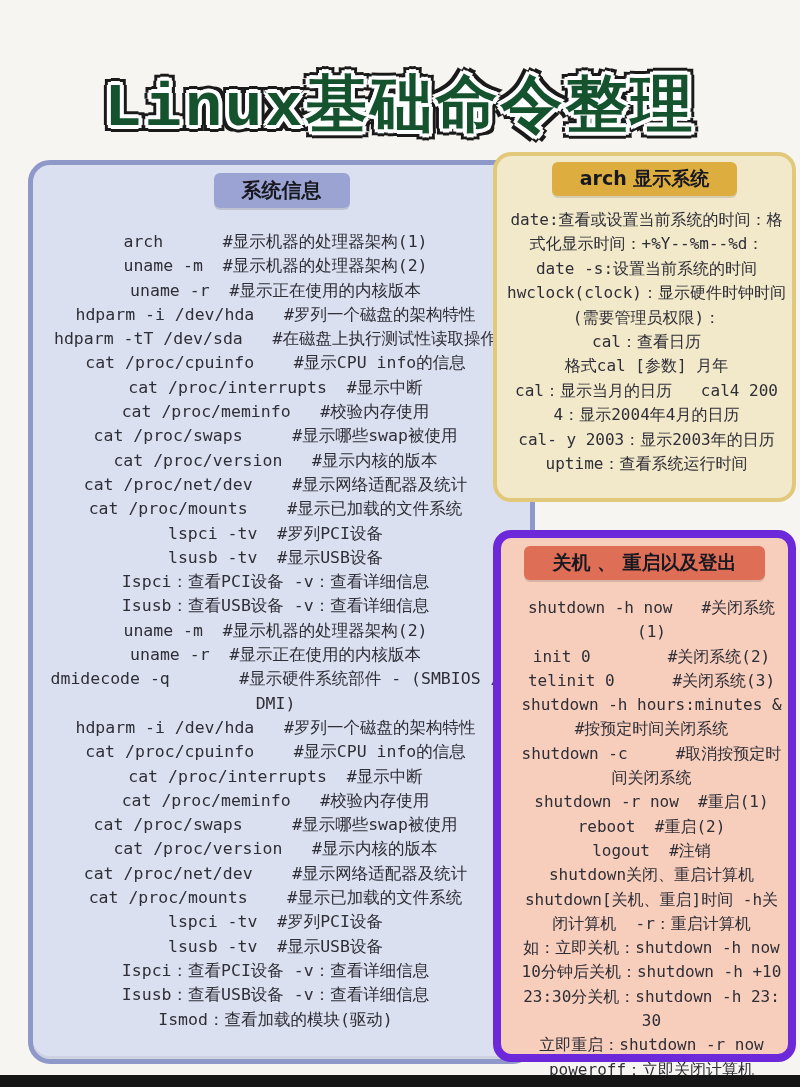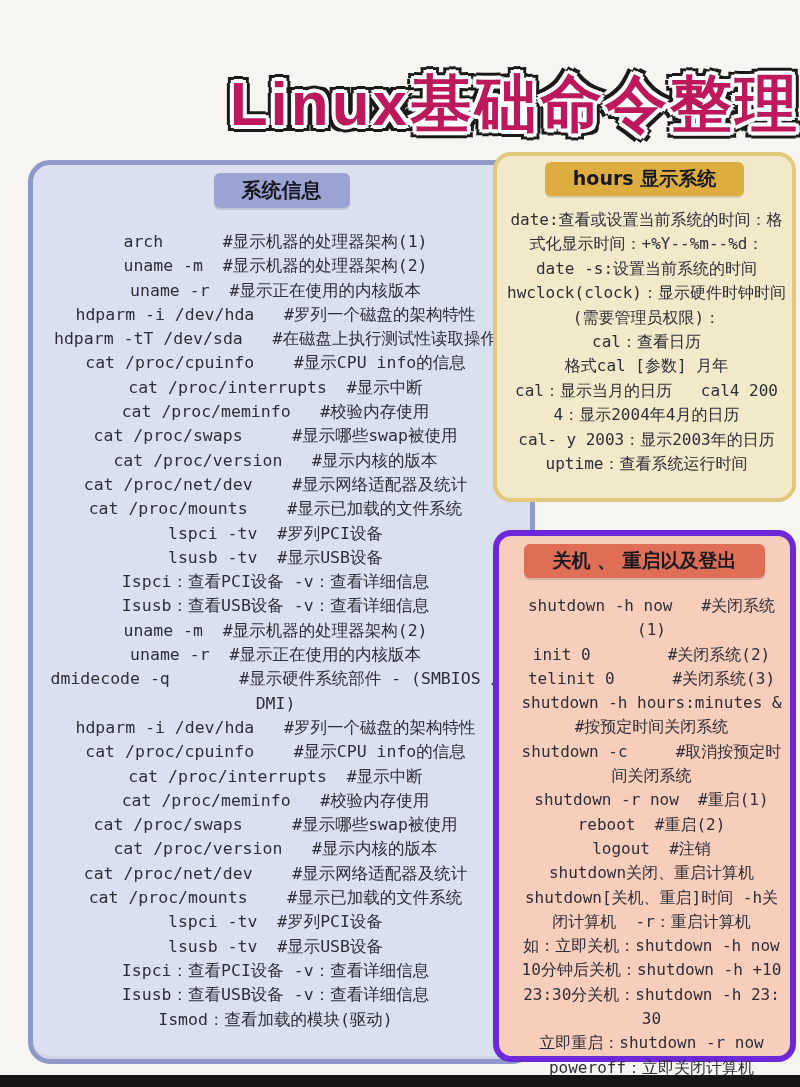--- a/index.html
+++ b/index.html
@@ -5,26 +5,26 @@
   html,body{margin:0;padding:0;}
   .page{
     position:relative;
     width:800px;height:1087px;
     background:#f7f5f1;
     overflow:hidden;
     font-family:"DejaVu Sans Mono","Liberation Mono",monospace;
   }
   .title{
     position:absolute;top:20px;left:0;width:100%;
-    text-align:right;
-    font-family:Liberation Sans, sans-serif;
+    text-align:center;
+    font-family:Liberation Mono, monospace;
     font-weight:900;
     font-size:62px;
     letter-spacing:3px;
-    color:#be185d;
+    color:#14532d;
     text-shadow:
       -3px -3px 0 #ffffff, 3px -3px 0 #ffffff,
       -3px  3px 0 #ffffff, 3px  3px 0 #ffffff,
       -4px  0   0 #ffffff, 4px  0   0 #ffffff,
        0   -4px 0 #ffffff, 0    4px 0 #ffffff,
       -6px -6px 0 #1a1a1a, 6px -6px 0 #1a1a1a,
       -6px  6px 0 #1a1a1a, 6px  6px 0 #1a1a1a,
       -7px  0   0 #1a1a1a, 7px  0   0 #1a1a1a,
        0   -7px 0 #1a1a1a, 0    7px 0 #1a1a1a;
   }
@@ -33,21 +33,21 @@
     left:28px;top:160px;width:507px;height:904px;
     background:#dbe0f0;border:5px solid #8e99c9;border-radius:22px;
     box-shadow:inset 0 -3px 0 rgba(0,0,0,0.06);
   }
   .panel-yellow{
     left:493px;top:152px;width:303px;height:350px;
     background:#f2e8ca;border:4px solid #e2c87b;border-radius:18px;
   }
   .panel-pink{
     left:493px;top:530px;width:303px;height:532px;
-    background:#f7cdbc;border:6px solid #6d28d9;border-radius:18px;
+    background:#f7cdbc;border:8px solid #6d28d9;border-radius:18px;
   }
   .badge{
     display:block;margin:8px auto 0;width:max-content;
     padding:4px 28px;border-radius:6px;
     font-family:"DejaVu Sans","Liberation Sans",sans-serif;
     font-weight:bold;font-size:20px;color:#181820;
     box-shadow:0 2px 0 rgba(0,0,0,0.12);
   }
   .panel-blue  .badge{background:#9aa3d2;}
   .panel-yellow .badge{background:#ddad40;margin-top:6px;font-size:19px;}
@@ -82,21 +82,21 @@
 <div class="page">
 
   <h1 class="title">Linux基础命令整理</h1>
 
   <section class="panel panel-blue">
     <span class="badge">系统信息</span>
     <div class="lines"><div class="cmd-line">arch      #显示机器的处理器架构(1)</div><div class="cmd-line">uname -m  #显示机器的处理器架构(2)</div><div class="cmd-line">uname -r  #显示正在使用的内核版本</div><div class="cmd-line">hdparm -i /dev/hda   #罗列一个磁盘的架构特性</div><div class="cmd-line">hdparm -tT /dev/sda   #在磁盘上执行测试性读取操作</div><div class="cmd-line">cat /proc/cpuinfo    #显示CPU info的信息</div><div class="cmd-line">cat /proc/interrupts  #显示中断</div><div class="cmd-line">cat /proc/meminfo   #校验内存使用</div><div class="cmd-line">cat /proc/swaps     #显示哪些swap被使用</div><div class="cmd-line">cat /proc/version   #显示内核的版本</div><div class="cmd-line">cat /proc/net/dev    #显示网络适配器及统计</div><div class="cmd-line">cat /proc/mounts    #显示已加载的文件系统</div><div class="cmd-line">lspci -tv  #罗列PCI设备</div><div class="cmd-line">lsusb -tv  #显示USB设备</div><div class="cmd-line">Ispci：查看PCI设备 -v：查看详细信息</div><div class="cmd-line">Isusb：查看USB设备 -v：查看详细信息</div><div class="cmd-line">uname -m  #显示机器的处理器架构(2)</div><div class="cmd-line">uname -r  #显示正在使用的内核版本</div><div class="cmd-line">dmidecode -q       #显示硬件系统部件 - (SMBIOS / DMI)</div><div class="cmd-line">hdparm -i /dev/hda   #罗列一个磁盘的架构特性</div><div class="cmd-line">cat /proc/cpuinfo    #显示CPU info的信息</div><div class="cmd-line">cat /proc/interrupts  #显示中断</div><div class="cmd-line">cat /proc/meminfo   #校验内存使用</div><div class="cmd-line">cat /proc/swaps     #显示哪些swap被使用</div><div class="cmd-line">cat /proc/version   #显示内核的版本</div><div class="cmd-line">cat /proc/net/dev    #显示网络适配器及统计</div><div class="cmd-line">cat /proc/mounts    #显示已加载的文件系统</div><div class="cmd-line">lspci -tv  #罗列PCI设备</div><div class="cmd-line">lsusb -tv  #显示USB设备</div><div class="cmd-line">Ispci：查看PCI设备 -v：查看详细信息</div><div class="cmd-line">Isusb：查看USB设备 -v：查看详细信息</div><div class="cmd-line">Ismod：查看加载的模块(驱动)</div></div>
   </section>
 
   <section class="panel panel-yellow">
-    <span class="badge">hours 显示系统</span>
+    <span class="badge">arch 显示系统</span>
     <div class="lines"><div class="cmd-line">date:查看或设置当前系统的时间：格式化显示时间：+%Y--%m--%d：</div><div class="cmd-line">date -s:设置当前系统的时间</div><div class="cmd-line">hwclock(clock)：显示硬件时钟时间(需要管理员权限)：</div><div class="cmd-line">cal：查看日历</div><div class="cmd-line">格式cal [参数] 月年</div><div class="cmd-line">cal：显示当月的日历   cal4 2004：显示2004年4月的日历</div><div class="cmd-line">cal- y 2003：显示2003年的日历</div><div class="cmd-line">uptime：查看系统运行时间</div></div>
   </section>
 
   <section class="panel panel-pink">
     <span class="badge">关机 、 重启以及登出</span>
     <div class="lines"><div class="cmd-line">shutdown -h now   #关闭系统(1)</div><div class="cmd-line">init 0        #关闭系统(2)</div><div class="cmd-line">telinit 0      #关闭系统(3)</div><div class="cmd-line">shutdown -h hours:minutes &amp; #按预定时间关闭系统</div><div class="cmd-line">shutdown -c     #取消按预定时间关闭系统</div><div class="cmd-line">shutdown -r now  #重启(1)</div><div class="cmd-line">reboot  #重启(2)</div><div class="cmd-line">logout  #注销</div><div class="cmd-line">shutdown关闭、重启计算机</div><div class="cmd-line">shutdown[关机、重启]时间 -h关闭计算机  -r：重启计算机</div><div class="cmd-line">如：立即关机：shutdown -h now</div><div class="cmd-line">10分钟后关机：shutdown -h +10</div><div class="cmd-line">23:30分关机：shutdown -h 23:30</div><div class="cmd-line">立即重启：shutdown -r now</div><div class="cmd-line">poweroff：立即关闭计算机</div><div class="cmd-line">reboot：立即重启计算机</div></div>
   </section>
 
   <div class="bottom-bar"></div>
 

